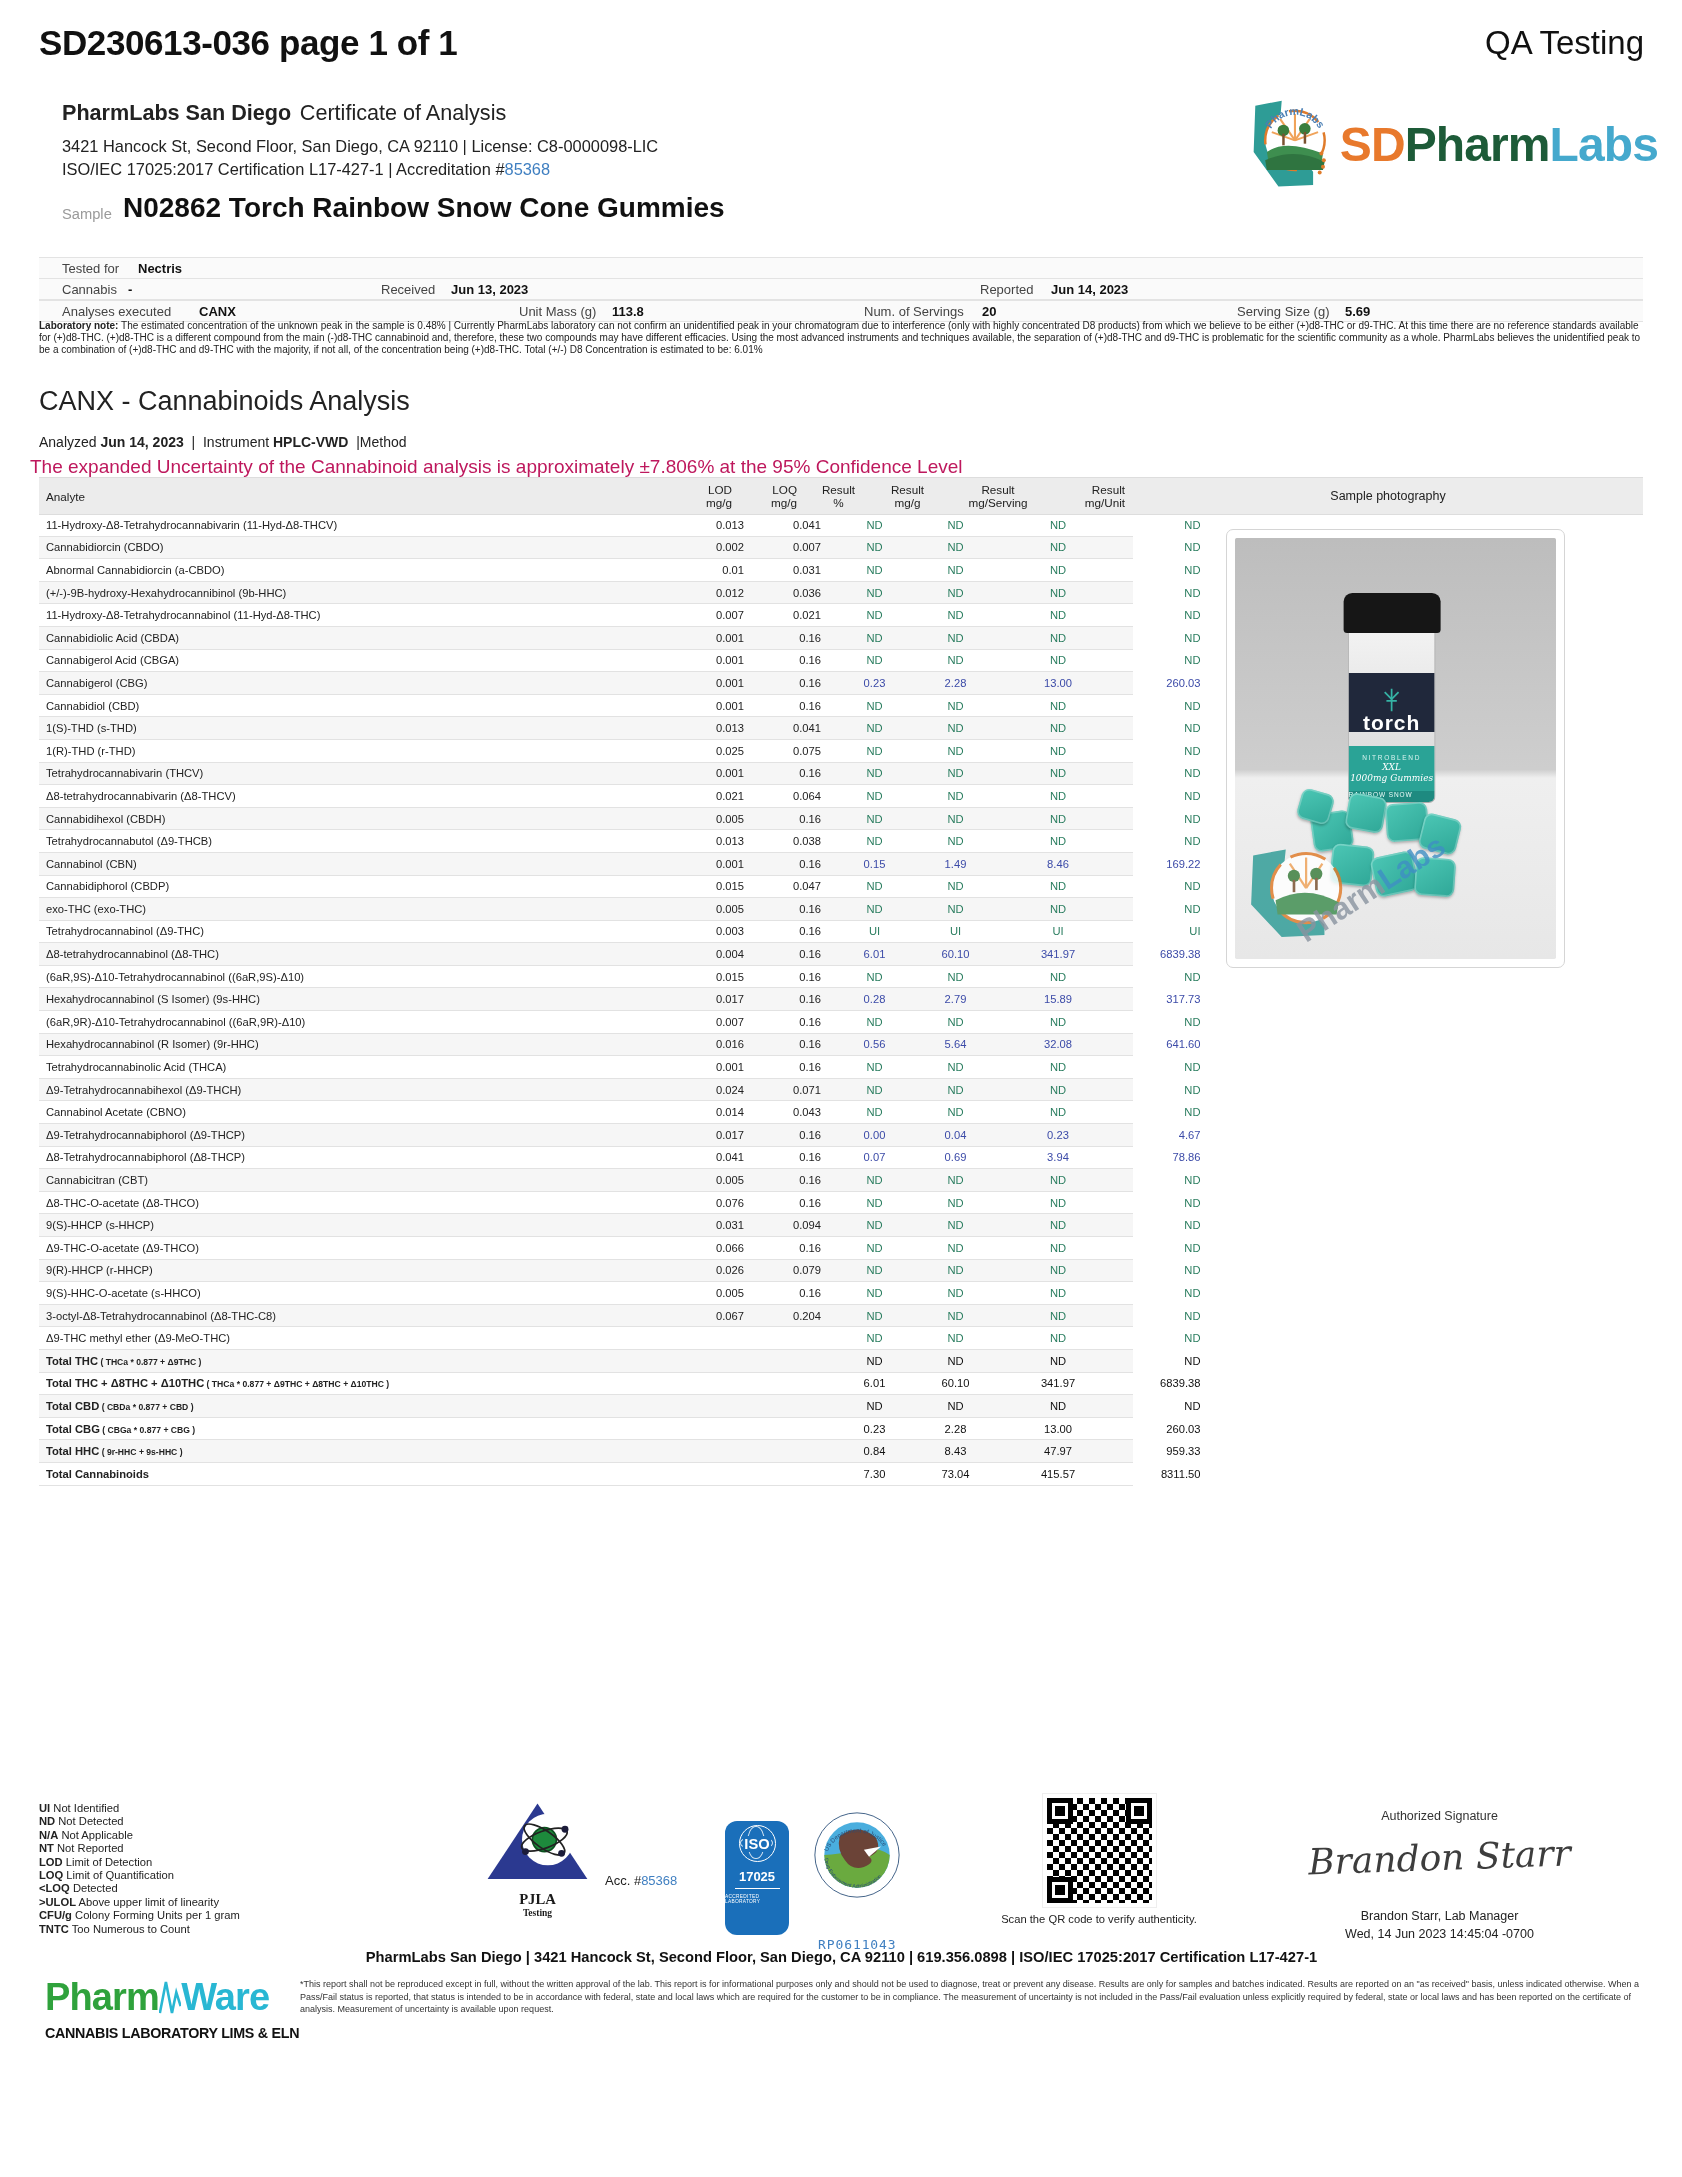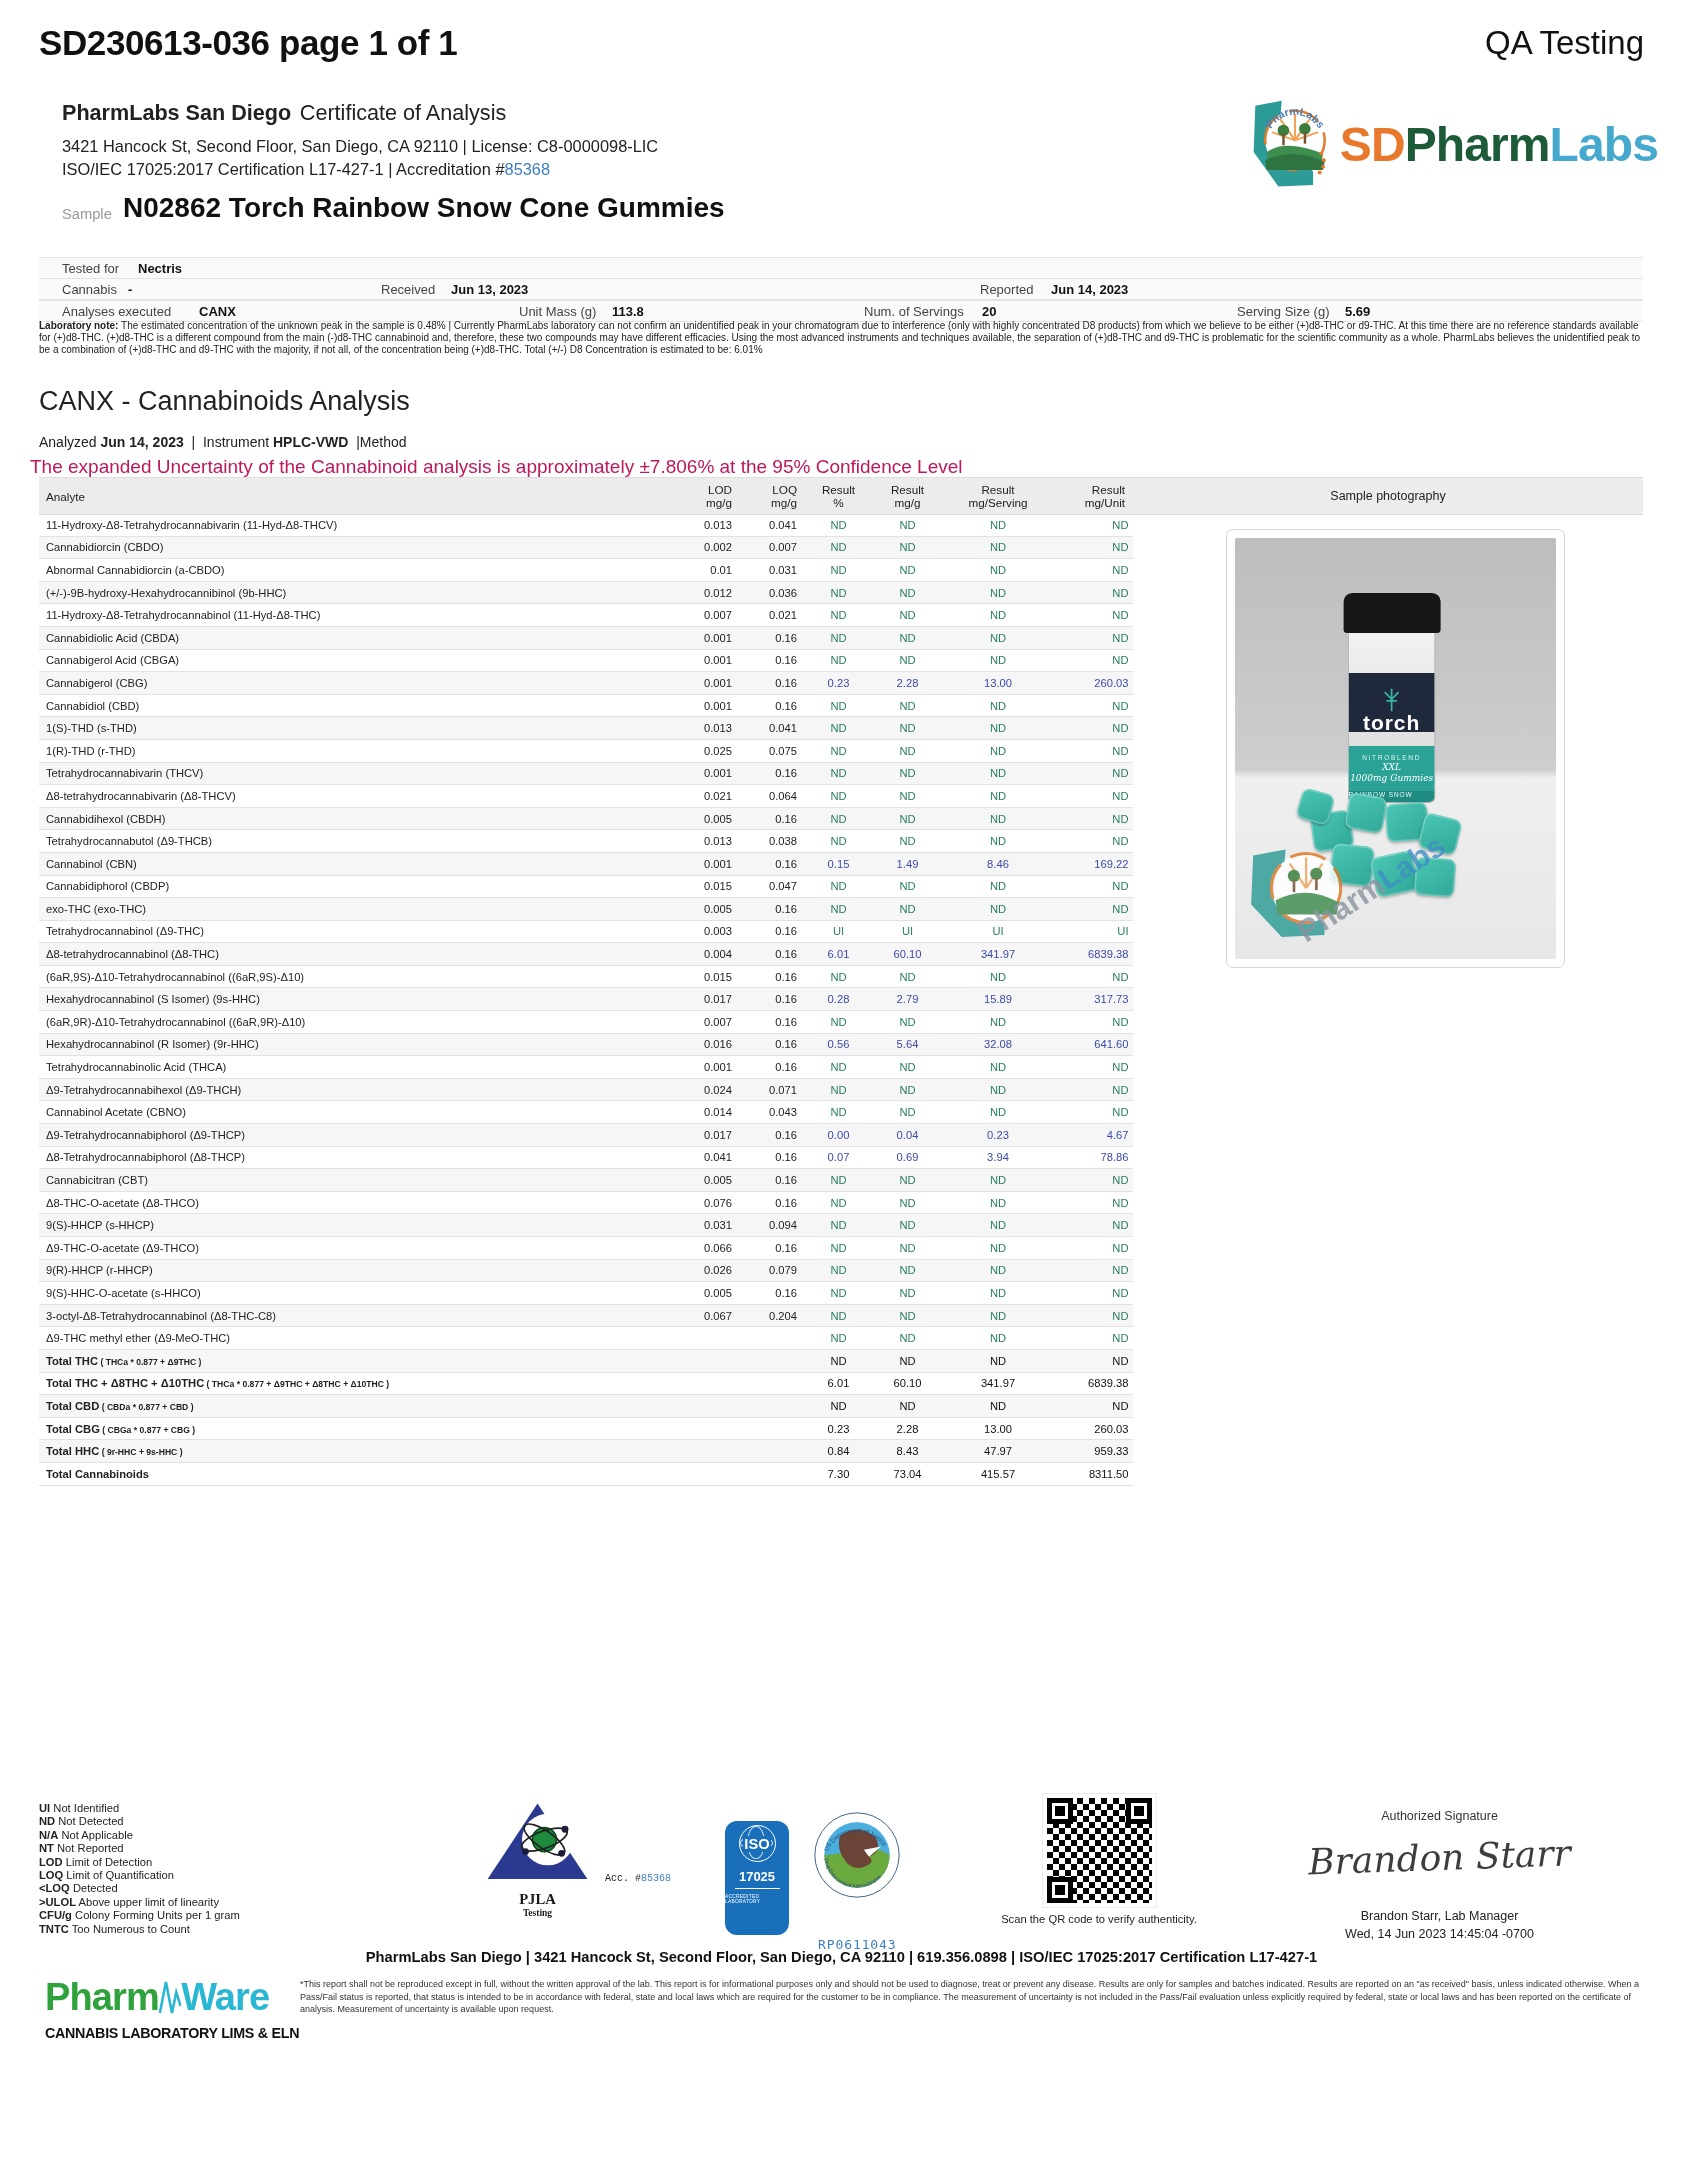--- a/index.html
+++ b/index.html
@@ -45,21 +45,21 @@
          border-top:0.9px solid #ddd;border-bottom:0.9px solid #ddd;}
   .thead-grid{display:grid;grid-template-columns:618px 82px 65px 69px 69px 112px 78px;width:1094px;}
   .hc{display:flex;flex-direction:column;justify-content:center;align-items:center;
       font-size:11.7px;line-height:13px;color:#222;}
   .hc.left{align-items:flex-start;padding-left:7px;}
   .hc.right{align-items:flex-end;padding-right:7px;}
   .photog-h{flex:1;display:flex;align-items:center;justify-content:center;font-size:12.5px;color:#222;}
 
   .tbody{left:39px;top:514px;width:1094px;}
   .crow{display:grid;grid-template-columns:618px 82px 65px 69px 69px 112px 78px;height:21.6px;
-        align-items:center;font-size:11.2px;border-bottom:0.9px solid #e2e2e2;color:#222;}
+        align-items:center;font-size:11.2px;border-bottom:0.9px solid #e2e2e2;color:#222;gap:12px;}
   .crow:nth-child(even){background:#f6f6f6;}
   .crow>div:nth-child(1){padding-left:7px;white-space:nowrap;overflow:hidden;}
   .crow>div:nth-child(2),.crow>div:nth-child(3){text-align:right;padding-right:7px;}
   .crow>div:nth-child(4),.crow>div:nth-child(5),.crow>div:nth-child(6){text-align:center;}
   .crow>div:nth-child(7){text-align:right;padding-right:3.5px;}
   .cg{color:#2a7d5f;}.cb{color:#3c4ba8;}.ck{color:#111;}
   .crow.total>div:nth-child(1) span.nm{font-weight:700;}
   .formula{font-size:8.6px;font-weight:600;color:#222;}
 
   
@@ -87,21 +87,21 @@
   .wm-text{position:absolute;left:52px;bottom:52px;transform:rotate(-33deg);font-size:31px;font-weight:700;
            white-space:nowrap;opacity:.8;}
   .wm-text .p1{color:#8a94a0;}.wm-text .p2{color:#3f8fc4;}
 
   
   .legend{left:39px;top:1802px;font-size:11.2px;line-height:13.4px;color:#222;}
   .legend b{font-weight:700;}
   .pjla{left:477px;top:1800px;width:121px;text-align:center;}
   .pjla-name{font-family:"Liberation Serif",serif;font-weight:700;font-size:14.7px;margin-top:1.7px;}
   .pjla-sub{font-family:"Liberation Serif",serif;font-weight:700;font-size:9.5px;}
-  .accnum{left:605px;top:1873px;font-size:10px;color:#222;font-family:Liberation Mono, monospace;}
+  .accnum{left:605px;top:1873px;font-size:13px;color:#222;}
   .isobadge{left:725px;top:1821px;width:64px;height:114px;background:#1a6fba;border-radius:12px;
             display:flex;flex-direction:column;align-items:center;color:#fff;box-sizing:border-box;padding-top:4px;}
   .iso-globe{width:35px;height:35px;border:1.7px solid #fff;border-radius:50%;display:flex;align-items:center;
              justify-content:center;position:relative;}
   .iso-globe:before,.iso-globe:after{content:"";position:absolute;border:0.9px solid rgba(255,255,255,.8);border-radius:50%;}
   .iso-globe:before{width:15.6px;height:31px;left:7.8px;top:0;}
   .iso-globe:after{width:31px;height:12px;left:0;top:9.5px;}
   .iso-word{font-size:14.7px;font-weight:700;z-index:1;background:#1a6fba;padding:0 0.9px;}
   .iso-num{font-size:13px;font-weight:700;margin-top:7px;border-bottom:0.9px solid #fff;padding-bottom:4.3px;width:45px;text-align:center;}
   .iso-sub{font-size:4.8px;letter-spacing:0.3px;margin-top:4.3px;}

